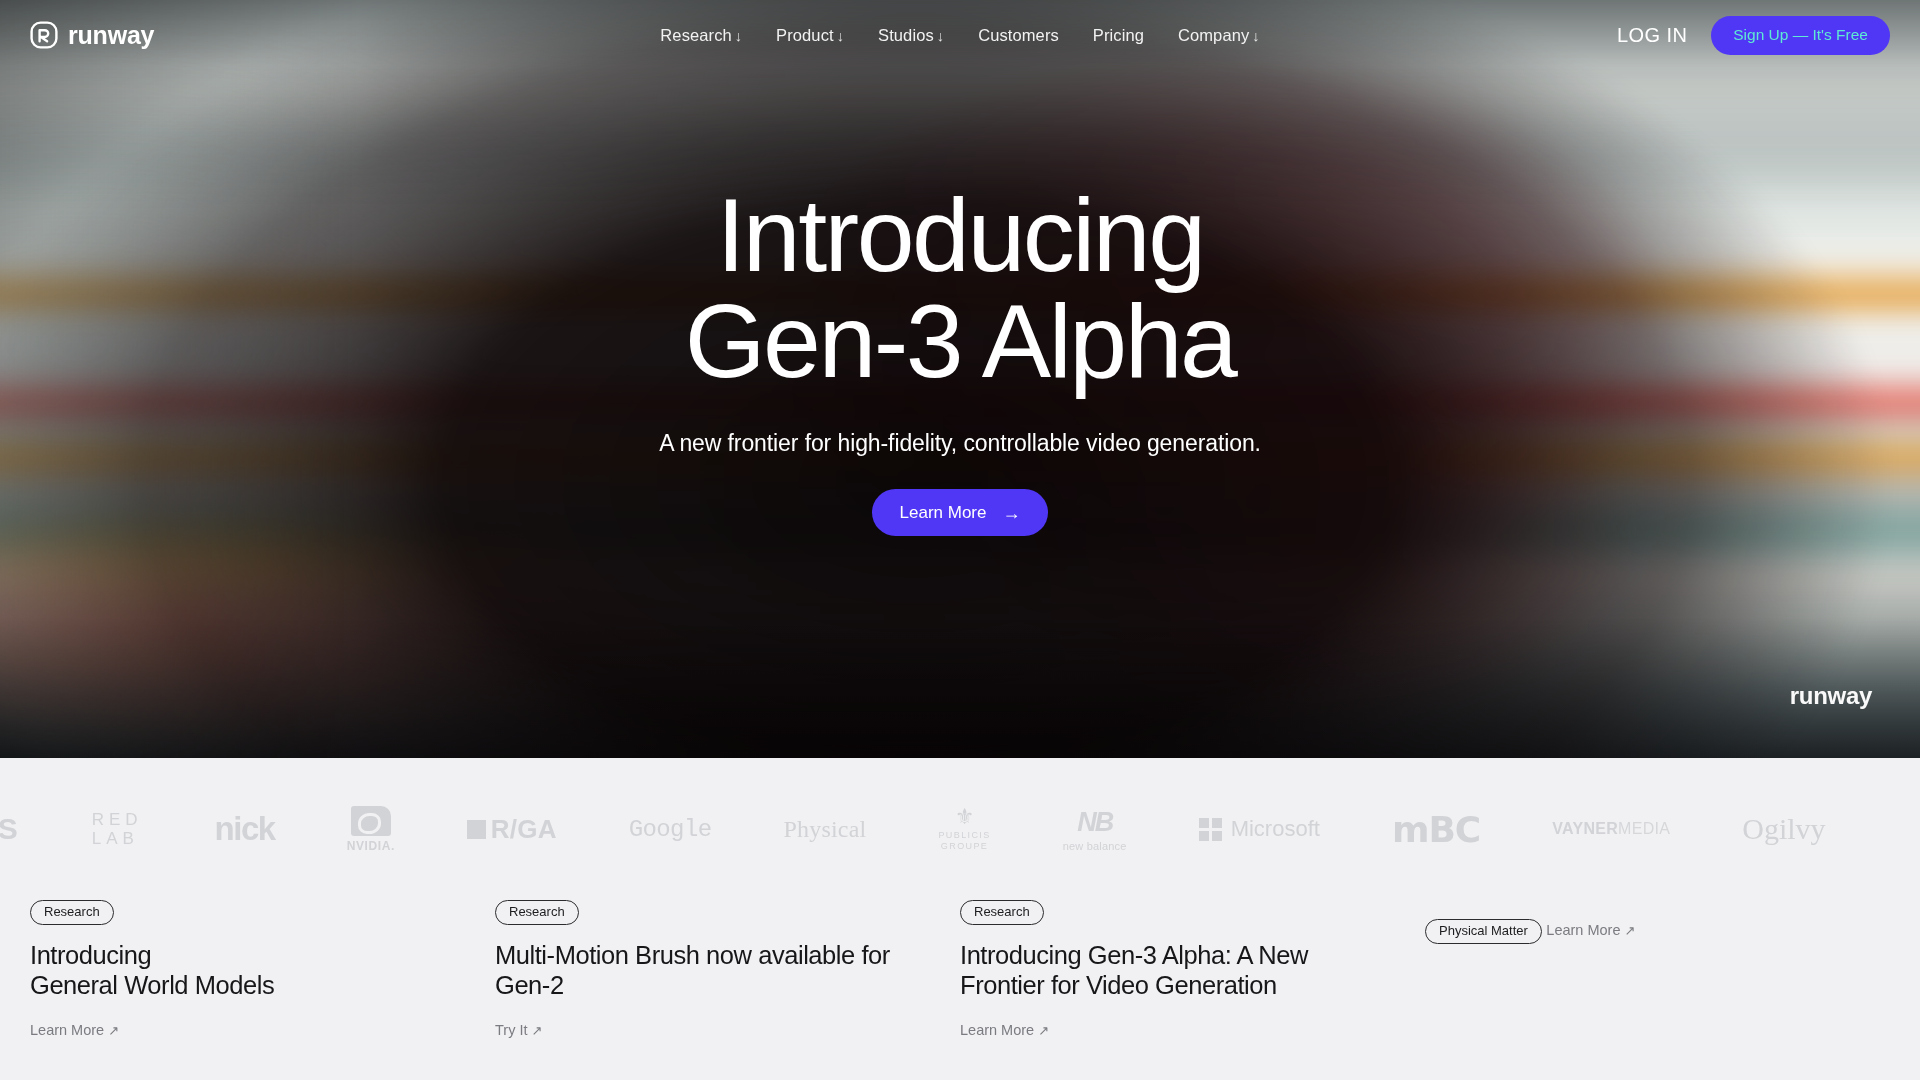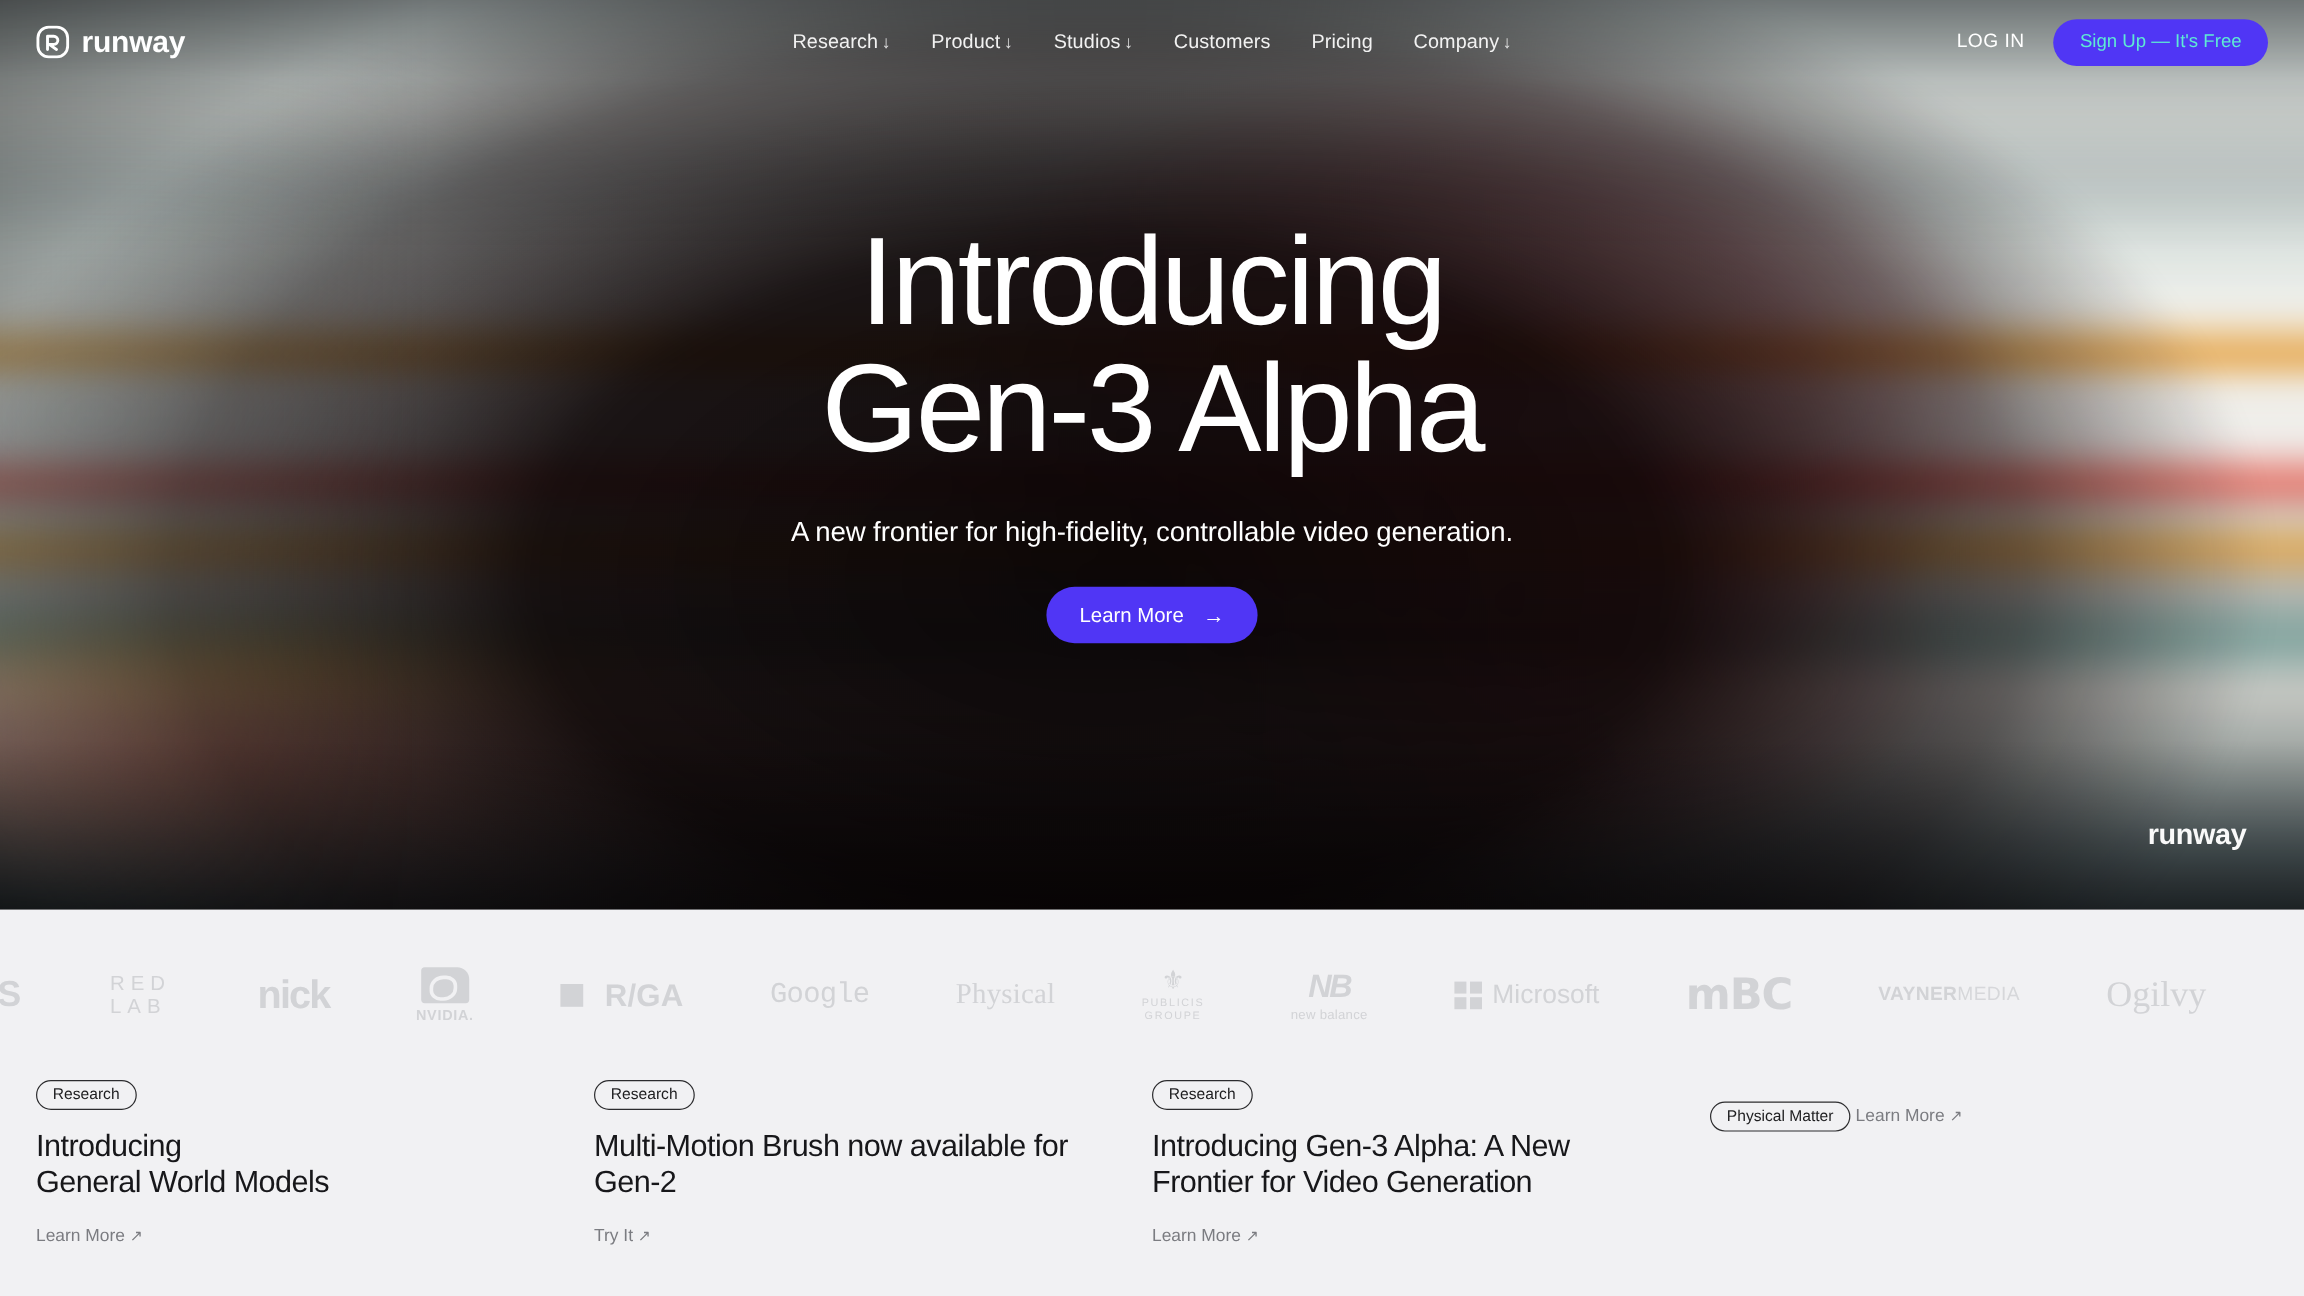--- a/index.html
+++ b/index.html
@@ -153,21 +153,21 @@
   .nav-caret { font-size: 14.5px; opacity: .92; }
 
   .nav-right {
     margin-left: auto;
     display: flex;
     align-items: center;
     gap: 24px;
   }
   .login-link {
     color: #fff;
-    font-size: 16px;
+    font-size: 20px;
     letter-spacing: .4px;
     cursor: pointer;
     white-space: nowrap;
     text-align: center;
   }
   .signup-btn {
     background: #5036f5;
     color: #5eead4;
     font-size: 15.5px;
     border: none;
@@ -272,21 +272,21 @@
   }
   .lg-nvidia .nv-mark::after {
     content: "";
     position: absolute;
     left: 7px; top: 7px;
     width: 17px; height: 15px;
     border: 3px solid #f1f1f3;
     border-radius: 50% 40% 50% 40%;
   }
   .lg-nvidia .nv-txt { font-size: 12px; font-weight: 700; letter-spacing: .6px; }
-  .lg-rga     { font-size: 26px; font-weight: 700; display: flex; align-items: center; gap: 18px; letter-spacing: .2px; }
+  .lg-rga     { font-size: 26px; font-weight: 700; display: flex; align-items: center; gap: 5px; letter-spacing: .2px; }
   .lg-rga .sq { width: 19px; height: 19px; background: #d2d3d6; display: inline-block; }
   .lg-google  { font-size: 24px; letter-spacing: -.6px; font-family: Liberation Mono, monospace; }
   .lg-penta   { font-size: 24px; font-family: "Liberation Serif", serif; letter-spacing: .2px; }
   .lg-publicis{ display: flex; flex-direction: column; align-items: center; gap: 2px; }
   .lg-publicis .pb-crest { font-size: 22px; line-height: 1; }
   .lg-publicis .pb-txt { font-size: 9px; letter-spacing: 1.4px; line-height: 1.25; text-align: center; }
   .lg-nb      { display: flex; flex-direction: column; align-items: center; gap: 2px; }
   .lg-nb .nb-mark { font-size: 27px; font-weight: 800; font-style: italic; letter-spacing: -2px; }
   .lg-nb .nb-txt  { font-size: 11px; letter-spacing: .2px; }
   .lg-ms      { display: flex; align-items: center; gap: 9px; font-size: 22px; }

